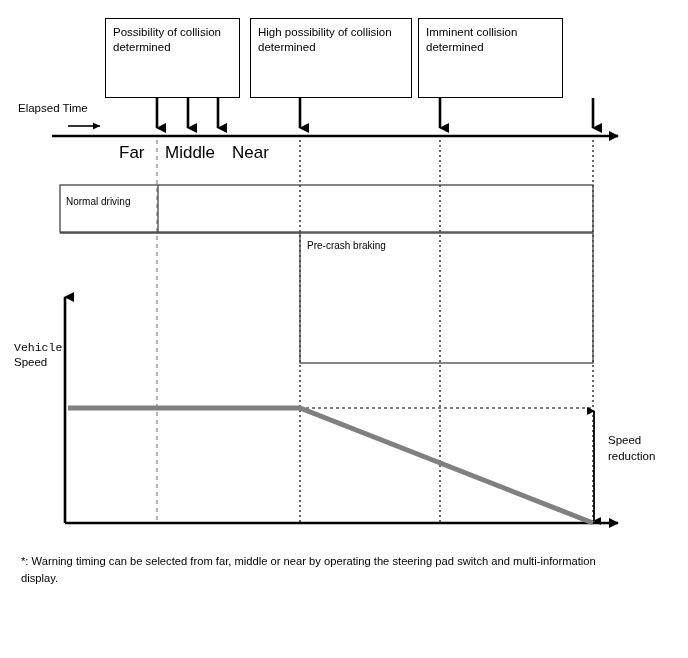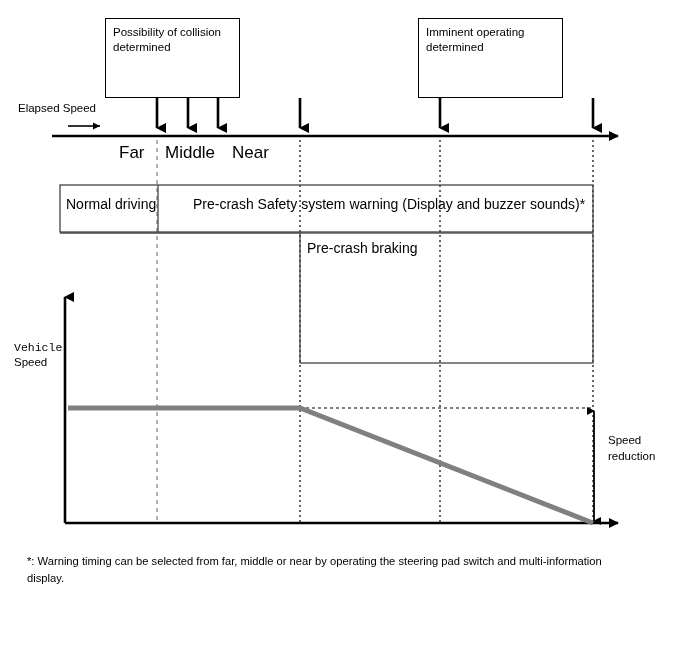--- a/index.html
+++ b/index.html
@@ -43,57 +43,60 @@
   .stage-box .stage-label {
     position: absolute;
     left: 7px;
     top: 6px;
     right: 4px;
     font-size: 11.5px;
     line-height: 15px;
   }
   .band-label {
     position: absolute;
-    font-size: 14px;
+    font-size: 10px;
   }
   .axis-label {
     position: absolute;
     font-size: 11.5px;
     line-height: 14px;
   }
   .tick-label {
     position: absolute;
     font-size: 17px;
   }
   .footnote {
     position: absolute;
-    left: 27px;
+    left: 21px;
     top: 553px;
     width: 575px;
     font-size: 11.2px;
     line-height: 17px;
   }
   .annot {
     position: absolute;
     font-size: 11.5px;
     line-height: 14px;
   }
 </style>
 </head>
 <body>
 
 <div id="diagram-root">
 
   <div class="stage-box" style="left:105px; top:18px; width:135px; height:80px;">
     <div class="stage-label">Possibility of collision determined</div>
   </div>
 
+  <div class="stage-box" style="left:250px; top:18px; width:162px; height:80px;">
+    <div class="stage-label">High possibility of collision determined</div>
+  </div>
 
   <div class="stage-box" style="left:418px; top:18px; width:145px; height:80px;">
-    <div class="stage-label">Imminent operating determined</div>
+    <div class="stage-label">Imminent collision determined</div>
   </div>
 
 
   <svg class="layer" viewBox="0 0 688 658">
     <defs>
       <marker id="arrowDown" markerWidth="12" markerHeight="12" refX="6" refY="10" orient="auto" markerUnits="userSpaceOnUse">
         <path d="M 1 1 L 11 1 L 6 11 Z" fill="#000000"></path>
       </marker>
       <marker id="arrowRight" markerWidth="12" markerHeight="12" refX="10" refY="6" orient="auto" markerUnits="userSpaceOnUse">
         <path d="M 1 1 L 11 6 L 1 11 Z" fill="#000000"></path>
@@ -141,28 +144,27 @@
     <line x1="65" y1="523" x2="65" y2="297" stroke="#000000" stroke-width="2.6" marker-end="url(#arrowUp)"></line>
     <line x1="65" y1="523" x2="618" y2="523" stroke="#000000" stroke-width="2.6" marker-end="url(#arrowRight)"></line>
 
     <line x1="300" y1="408" x2="593" y2="408" stroke="#000000" stroke-width="1.1" stroke-dasharray="3 3"></line>
 
     <polyline points="68,408 300,408 593,523" fill="none" stroke="#808080" stroke-width="5" stroke-linejoin="miter" stroke-linecap="butt"></polyline>
 
     <line x1="594" y1="411" x2="594" y2="521" stroke="#000000" stroke-width="1.8" marker-start="url(#arrowUpSm)" marker-end="url(#arrowDownSm)"></line>
   </svg>
 
-  <div class="txt" style="left:18px; top:101px;">Elapsed Speed</div>
+  <div class="txt" style="left:18px; top:101px;">Elapsed Time</div>
 
   <div class="tick-label" style="left:119px; top:143px;">Far</div>
   <div class="tick-label" style="left:165px; top:143px;text-align:center;">Middle</div>
   <div class="tick-label" style="left:211px; top:143px;margin-left:21px;">Near</div>
 
   <div class="band-label" style="left:66px; top:196px;">Normal driving</div>
-  <div class="band-label" style="left:193px; top:196px;">Pre-crash Safety system warning (Display and buzzer sounds)*</div>
   <div class="band-label" style="left:307px; top:240px;">Pre-crash braking</div>
 
   <div class="axis-label" style="left:14px; top:341px;font-family:Liberation Mono, monospace;">Vehicle</div>
   <div class="axis-label" style="left:14px; top:355px;">Speed</div>
 
   <div class="annot" style="left:608px; top:433px;">Speed</div>
   <div class="annot" style="left:608px; top:449px;">reduction</div>
 
   <div class="footnote">*: Warning timing can be selected from far, middle or near by operating the steering pad switch and multi-information display.</div>
 

